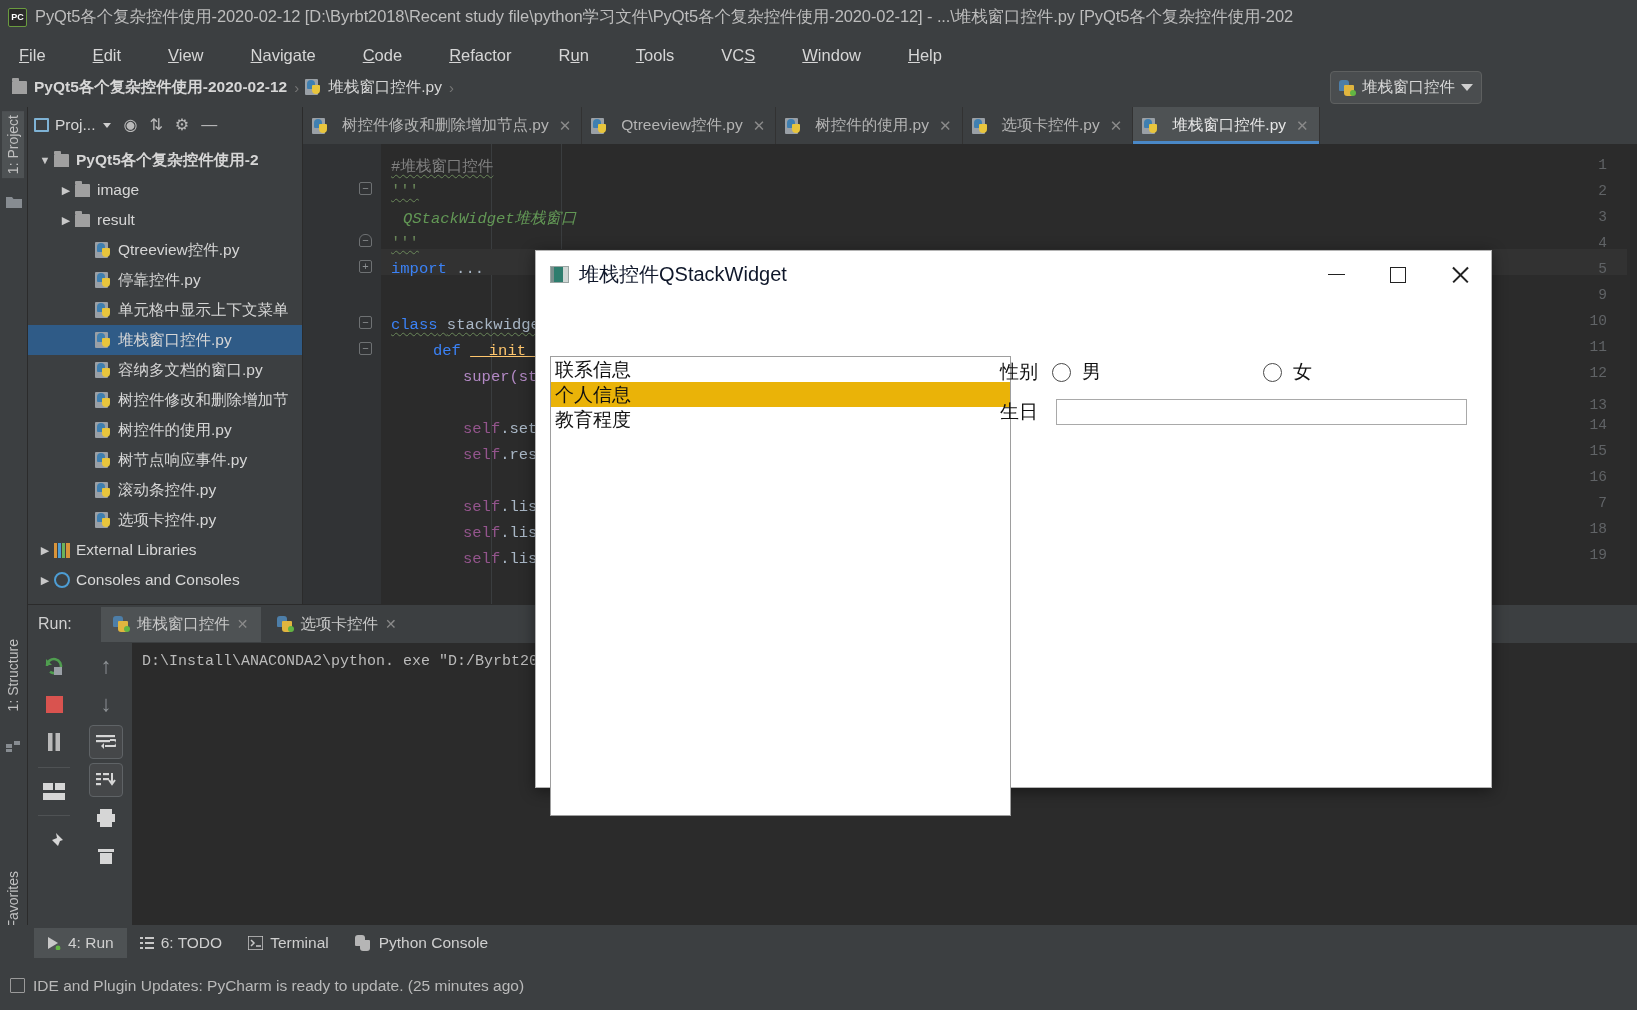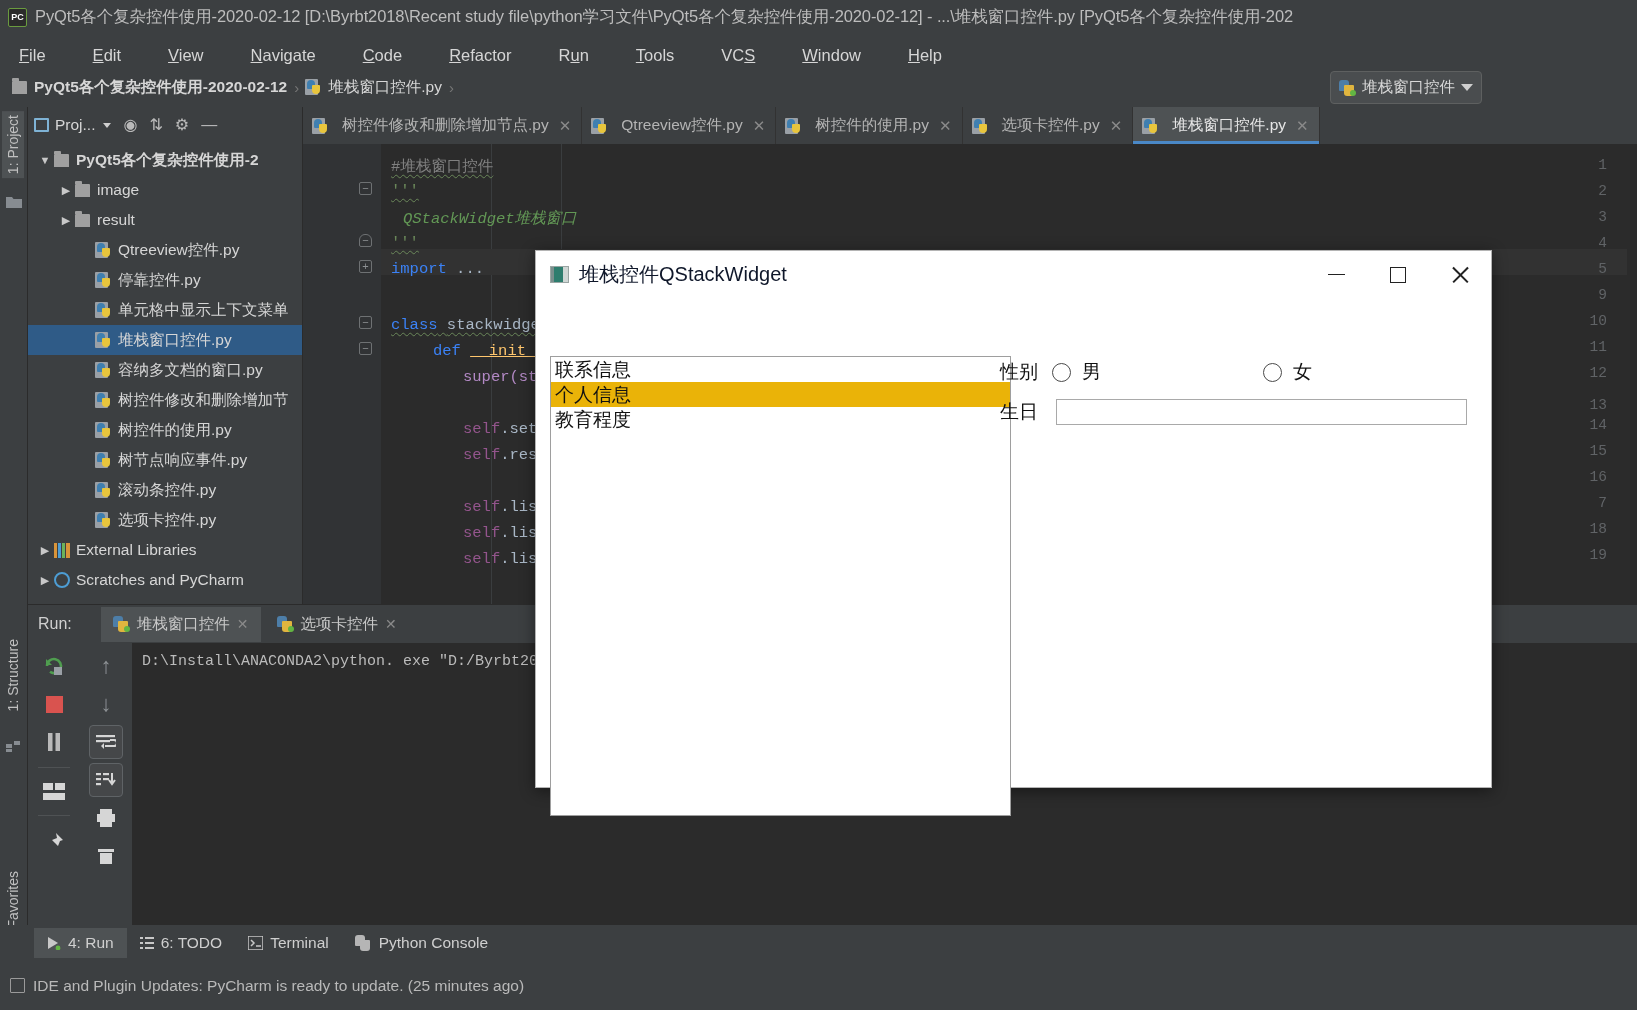--- a/index.html
+++ b/index.html
@@ -453,21 +453,21 @@
           <span class="tree-label">选项卡控件.py</span>
         </div>
         <div class="tree-row" style="padding-left: 8px;">
           <span class="twisty">▶</span>
           <span class="lib-ico"></span>
           <span class="tree-label">External Libraries</span>
         </div>
         <div class="tree-row" style="padding-left: 8px;">
           <span class="twisty">▶</span>
           <span class="clock-ico"></span>
-          <span class="tree-label">Scratches and PyCharm</span>
+          <span class="tree-label">Consoles and Consoles</span>
         </div>
       </div>
   </div>
 
   <div class="editor-tabs" id="etabs">
       <div class="etab">
         <span class="py-ico doc">
           <span class="b"></span>
           <span class="y"></span>
         </span>

